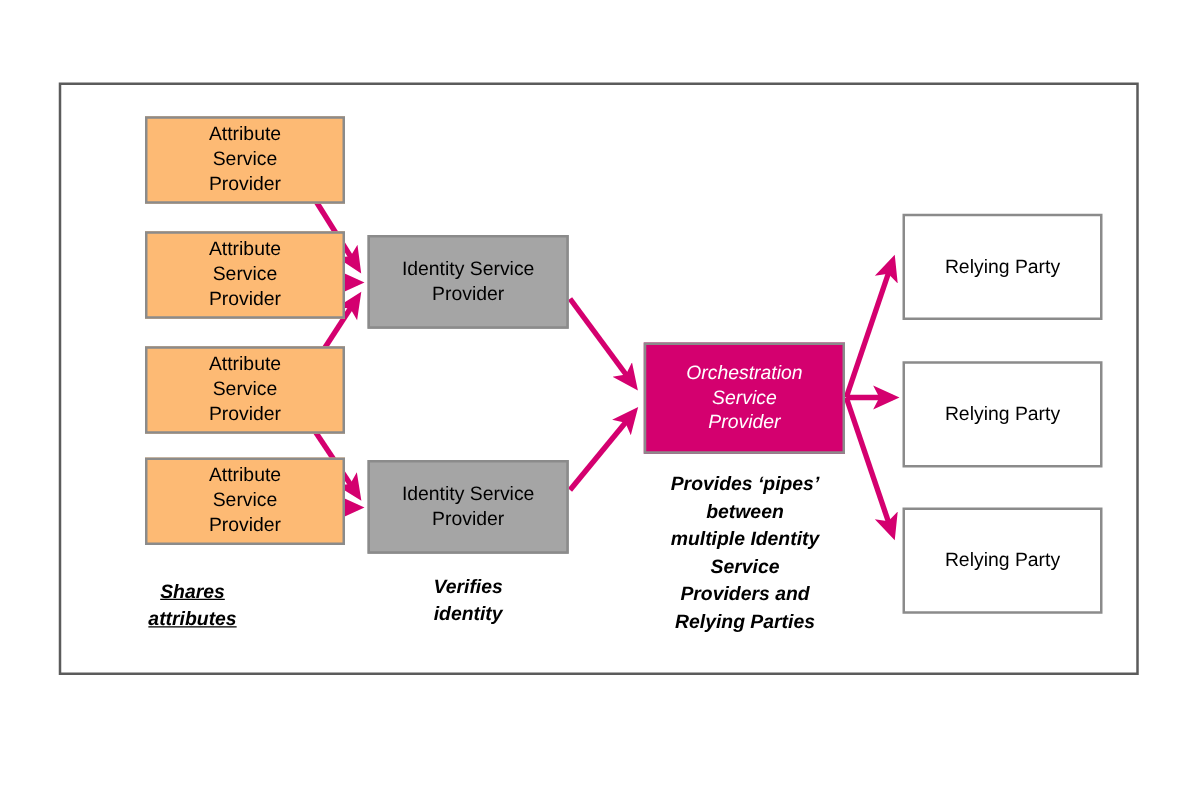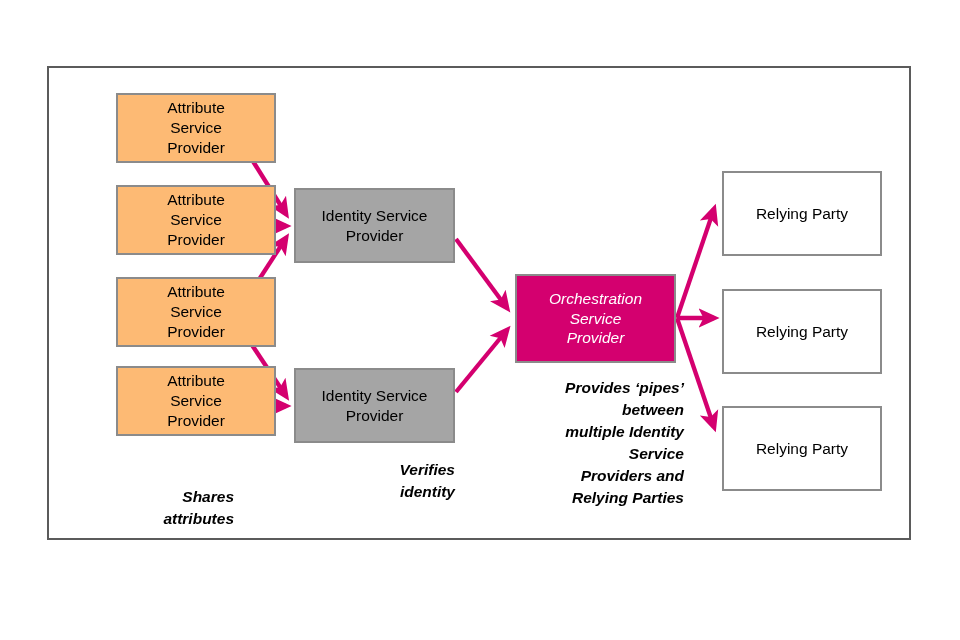--- a/index.html
+++ b/index.html
@@ -79,25 +79,25 @@
     height: 85px;
     left: 722px;
     margin-top: 14px;
   }
   .caption {
     position: absolute;
     font-style: italic;
     font-weight: bold;
     font-size: 15.5px;
     line-height: 1.42;
-    text-align: right;
+    text-align: center;
     color: #000000;
     z-index: 3;
   }
-  #cap-shares { left: 74px; top: 486px; width: 160px; }
+  #cap-shares { left: 74px; top: 463px; width: 160px; text-decoration: underline; }
   #cap-verifies { left: 294px; top: 459px; width: 161px; }
   #cap-pipes { left: 508px; top: 377px; width: 176px; }
 </style>
 </head>
 <body>
 
 <div id="canvas">
 
   <div id="frame"></div>
 

